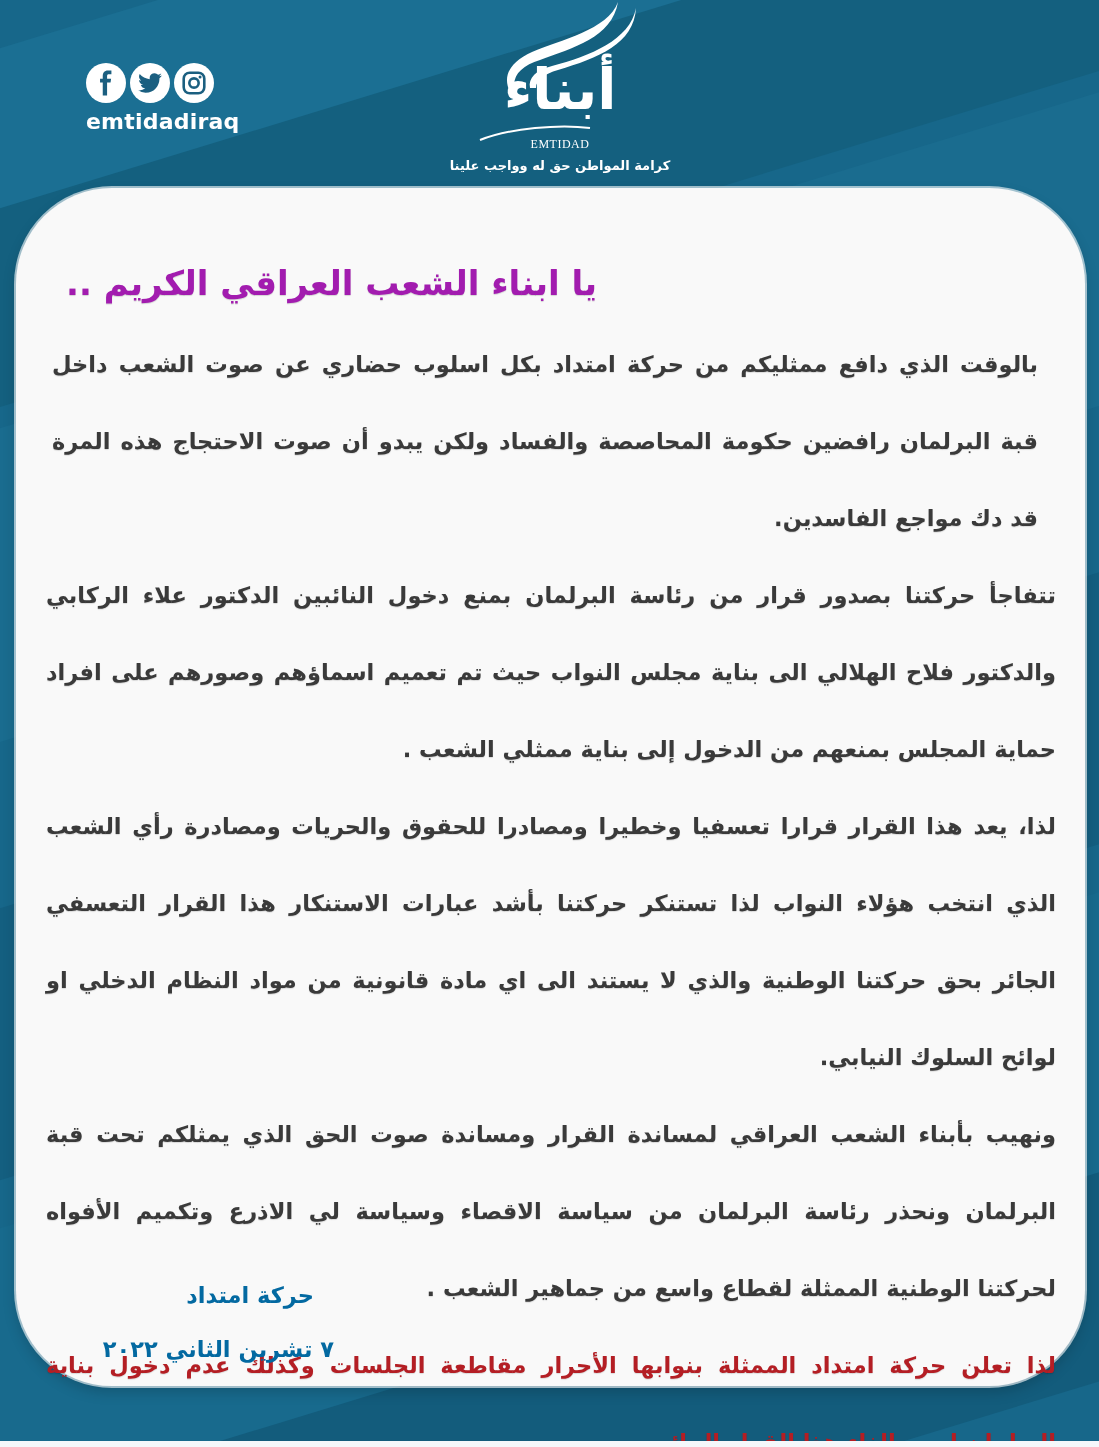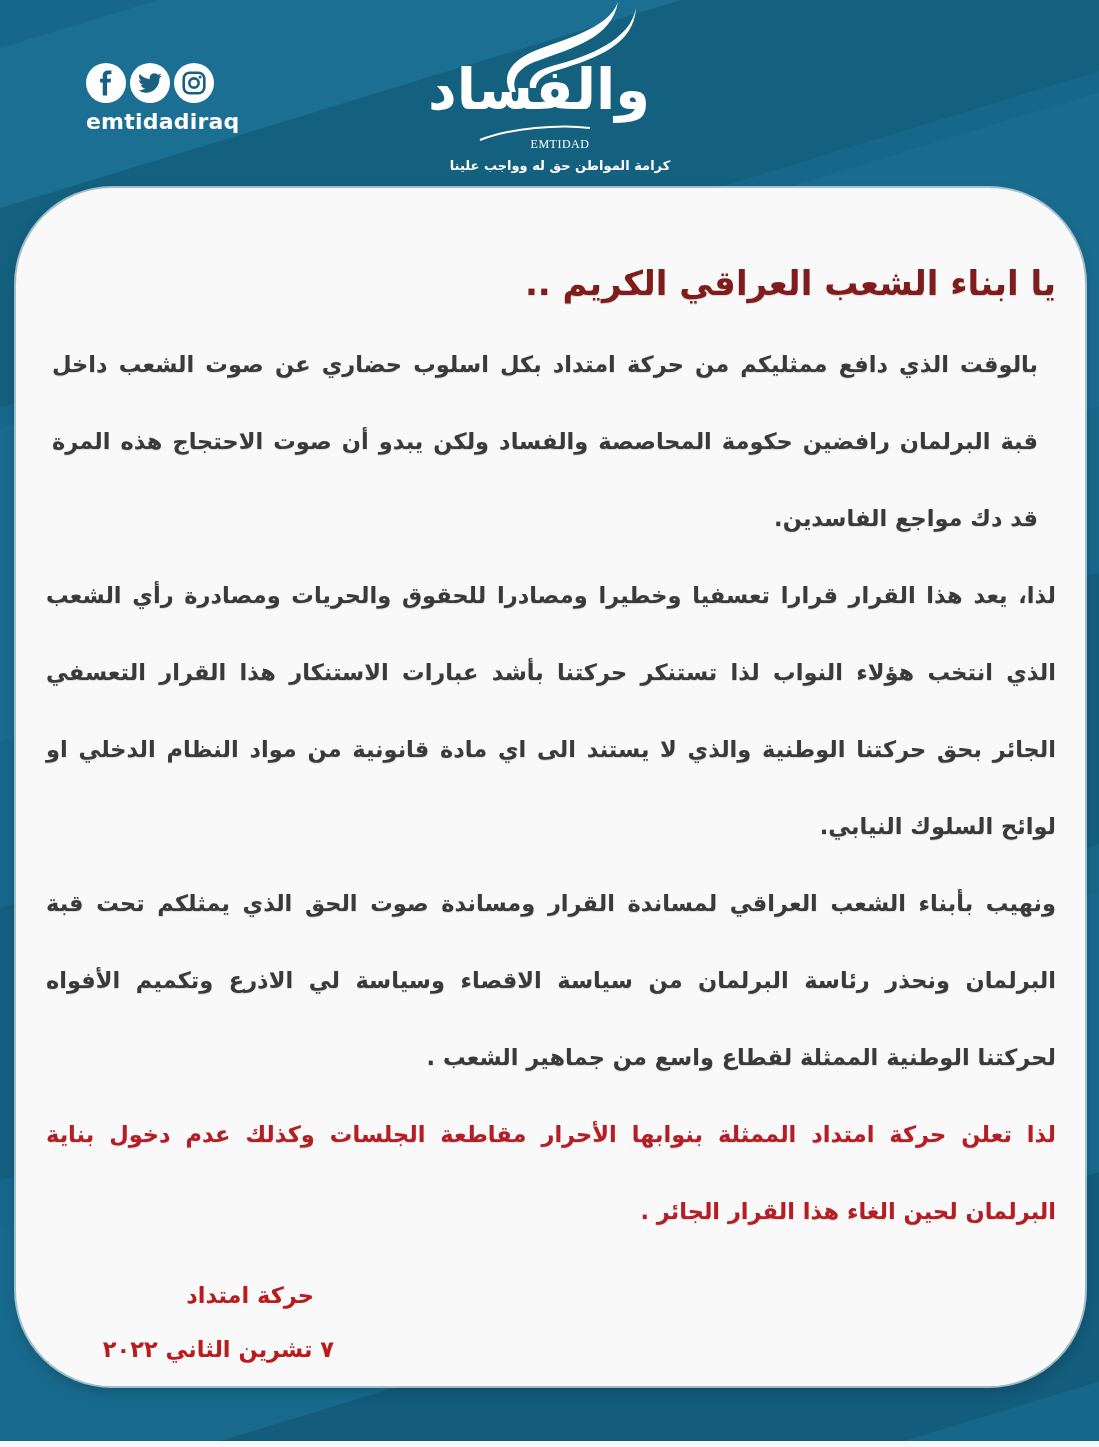--- a/index.html
+++ b/index.html
@@ -60,35 +60,35 @@
       box-shadow: 0 0 0 2px rgba(255,255,255,0.6), 0 6px 14px rgba(0,0,0,0.18);
     }
 
     .doc {
       position: absolute; left: 30px; top: 75px; width: 1010px;
       direction: rtl; text-align: justify;
       font-family: "DejaVu Sans", sans-serif; font-weight: bold;
       color: #3a3a3a;
     }
     .doc-title {
-      text-align: right; font-size: 34px; color: #7f1d1d; line-height: 1.2;
+      text-align: left; font-size: 34px; color: #a21caf; line-height: 1.2;
       margin-right: 0; padding-left: 20px;
       text-shadow: 0 1px 1px rgba(0,0,0,0.15);
     }
     .para {
       font-size: 22.5px; line-height: 77px; text-align-last: right;
       text-shadow: 0 1px 1px rgba(0,0,0,0.12);
     }
     .para.p1 { margin-top: 22px; padding-right: 18px; padding-left: 6px; }
     .para.red { color: #b41e24; }
 
     .signature {
       position: absolute; left: 58px; top: 1080px; width: 260px;
       direction: rtl; text-align: right;
-      font-family: "DejaVu Sans", sans-serif; font-weight: bold; color: #b91c1c;
+      font-family: "DejaVu Sans", sans-serif; font-weight: bold; color: #0369a1;
       font-size: 22.5px; line-height: 54px;
     }
     .sig-org { padding-right: 20px; }
   </style>
 </head>
 <body>
 
 <div class="poster">
   <div class="band b1"></div>
   <div class="band b2"></div>
@@ -119,29 +119,30 @@
     </div>
     <div class="social-handle">emtidadiraq</div>
   </div>
 
   <div class="logo">
     <svg class="logo-swoosh" viewBox="0 0 240 150">
       <path d="M178 2 C168 30 120 40 92 52 C70 62 62 76 70 92 L76 92 C70 78 80 66 100 60 C132 48 172 38 178 2 Z" fill="#ffffff"></path>
       <path d="M196 8 C190 40 150 56 112 66 C96 70 88 78 90 88 L96 88 C96 80 104 74 118 70 C158 58 194 44 196 8 Z" fill="#ffffff"></path>
       <path d="M40 140 C70 128 120 124 150 128" stroke="#ffffff" stroke-width="2" fill="none"></path>
     </svg>
-    <div class="logo-arabic">والفساد</div>
+    <div class="logo-arabic">أبناء</div>
     <div class="logo-latin">EMTIDAD</div>
     <div class="logo-tagline">كرامة المواطن حق له وواجب علينا</div>
   </div>
 
   <div class="card">
     <div class="doc">
       <div class="doc-title">يا ابناء الشعب العراقي الكريم ..</div>
       <div class="para p1">بالوقت الذي دافع ممثليكم من حركة امتداد بكل اسلوب حضاري عن صوت الشعب داخل قبة البرلمان رافضين حكومة المحاصصة والفساد ولكن يبدو أن صوت الاحتجاج هذه المرة قد دك مواجع الفاسدين.</div>
+      <div class="para">تتفاجأ حركتنا بصدور قرار من رئاسة البرلمان بمنع دخول النائبين الدكتور علاء الركابي والدكتور فلاح الهلالي الى بناية مجلس النواب حيث تم تعميم اسماؤهم وصورهم على افراد حماية المجلس بمنعهم من الدخول إلى بناية ممثلي الشعب .</div>
       <div class="para">لذا، يعد هذا القرار قرارا تعسفيا وخطيرا ومصادرا للحقوق والحريات ومصادرة رأي الشعب الذي انتخب هؤلاء النواب لذا تستنكر حركتنا بأشد عبارات الاستنكار هذا القرار التعسفي الجائر بحق حركتنا الوطنية والذي لا يستند الى اي مادة قانونية من مواد النظام الدخلي او لوائح السلوك النيابي.</div>
       <div class="para">ونهيب بأبناء الشعب العراقي لمساندة القرار ومساندة صوت الحق الذي يمثلكم تحت قبة البرلمان ونحذر رئاسة البرلمان من سياسة الاقصاء وسياسة لي الاذرع وتكميم الأفواه لحركتنا الوطنية الممثلة لقطاع واسع من جماهير الشعب .</div>
       <div class="para red">لذا تعلن حركة امتداد الممثلة بنوابها الأحرار مقاطعة الجلسات وكذلك عدم دخول بناية البرلمان لحين الغاء هذا القرار الجائر .</div>
     </div>
     <div class="signature">
       <div class="sig-org">حركة امتداد</div>
       <div class="sig-date">٧ تشرين الثاني ٢٠٢٢</div>
     </div>
   </div>
 </div>

